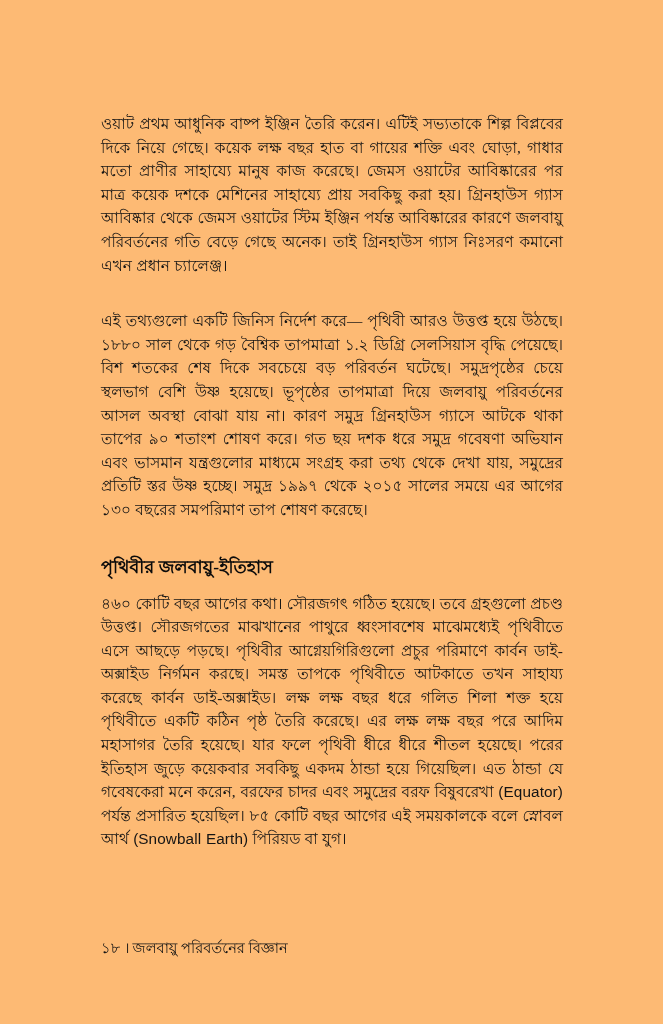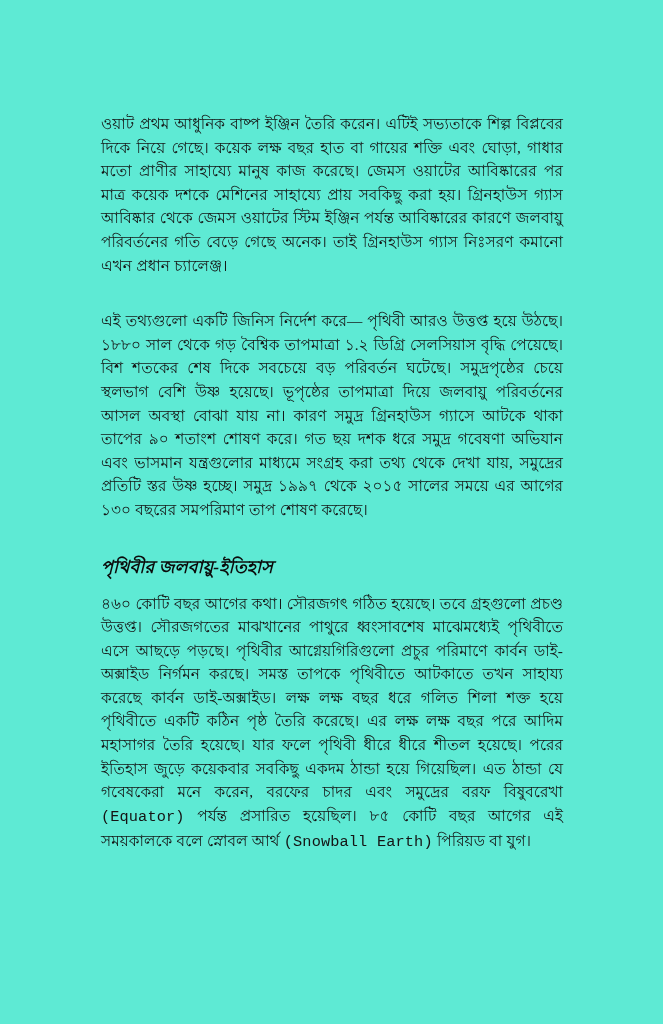--- a/index.html
+++ b/index.html
@@ -17,21 +17,21 @@
     color: #141414;
     -webkit-font-smoothing: antialiased;
   }
 
   .page {
     position: absolute;
     left: 0;
     top: 0;
     width: 663px;
     height: 1024px;
-    background: #5eead4;
+    background: #fdba74;
   }
 
   .content {
     position: absolute;
     left: 101px;
     top: 112px;
     width: 462px;
   }
 
   p.para {
@@ -45,35 +45,34 @@
     word-spacing: 0.4px;
     color: #141414;
     font-family: "Liberation Serif", "DejaVu Serif", serif;
   }
 
   p.para + p.para {
     margin-top: 32px;
   }
 
   .para .latin {
-    font-family: Liberation Mono, monospace;
+    font-family: Liberation Sans, sans-serif;
     letter-spacing: 0.1px;
   }
 
   h2.section-heading {
     margin: 33px 0 13px 0;
     padding: 0;
     font-size: 17.6px;
     line-height: 24px;
     font-weight: bold;
     color: #0b0b0b;
     text-align: left;
     font-family: "Liberation Serif", "DejaVu Serif", serif;
     letter-spacing: 0.1px;
-    font-style: italic;
   }
 
   .footer {
     position: absolute;
     left: 101px;
     top: 938px;
     width: 462px;
     font-size: 14.6px;
     line-height: 21px;
     color: #141414;
@@ -99,14 +98,17 @@
 
     <p class="para">এই তথ্যগুলো একটি জিনিস নির্দেশ করে— পৃথিবী আরও উত্তপ্ত হয়ে উঠছে। ১৮৮০ সাল থেকে গড় বৈশ্বিক তাপমাত্রা ১.২ ডিগ্রি সেলসিয়াস বৃদ্ধি পেয়েছে। বিশ শতকের শেষ দিকে সবচেয়ে বড় পরিবর্তন ঘটেছে। সমুদ্রপৃষ্ঠের চেয়ে স্থলভাগ বেশি উষ্ণ হয়েছে। ভূপৃষ্ঠের তাপমাত্রা দিয়ে জলবায়ু পরিবর্তনের আসল অবস্থা বোঝা যায় না। কারণ সমুদ্র গ্রিনহাউস গ্যাসে আটকে থাকা তাপের ৯০ শতাংশ শোষণ করে। গত ছয় দশক ধরে সমুদ্র গবেষণা অভিযান এবং ভাসমান যন্ত্রগুলোর মাধ্যমে সংগ্রহ করা তথ্য থেকে দেখা যায়, সমুদ্রের প্রতিটি স্তর উষ্ণ হচ্ছে। সমুদ্র ১৯৯৭ থেকে ২০১৫ সালের সময়ে এর আগের ১৩০ বছরের সমপরিমাণ তাপ শোষণ করেছে।</p>
 
 
     <h2 class="section-heading">পৃথিবীর জলবায়ু-ইতিহাস</h2>
 
     <p class="para"><span>৪৬০ কোটি বছর আগের কথা। সৌরজগৎ গঠিত হয়েছে। তবে গ্রহগুলো প্রচণ্ড উত্তপ্ত। সৌরজগতের মাঝখানের পাথুরে ধ্বংসাবশেষ মাঝেমধ্যেই পৃথিবীতে এসে আছড়ে পড়ছে। পৃথিবীর আগ্নেয়গিরিগুলো প্রচুর পরিমাণে কার্বন ডাই-অক্সাইড নির্গমন করছে। সমস্ত তাপকে পৃথিবীতে আটকাতে তখন সাহায্য করেছে কার্বন ডাই-অক্সাইড। লক্ষ লক্ষ বছর ধরে গলিত শিলা শক্ত হয়ে পৃথিবীতে একটি কঠিন পৃষ্ঠ তৈরি করেছে। এর লক্ষ লক্ষ বছর পরে আদিম মহাসাগর তৈরি হয়েছে। যার ফলে পৃথিবী ধীরে ধীরে শীতল হয়েছে। পরের ইতিহাস জুড়ে কয়েকবার সবকিছু একদম ঠান্ডা হয়ে গিয়েছিল। এত ঠান্ডা যে গবেষকেরা মনে করেন, বরফের চাদর এবং সমুদ্রের বরফ বিষুবরেখা </span><span class="latin">(Equator)</span><span> পর্যন্ত প্রসারিত হয়েছিল। ৮৫ কোটি বছর আগের এই সময়কালকে বলে স্নোবল আর্থ </span><span class="latin">(Snowball Earth)</span><span> পিরিয়ড বা যুগ।</span></p>
 
   </div>
 
+  <div class="footer">
+    <span class="page-num">১৮</span><span class="sep">।</span><span>জলবায়ু পরিবর্তনের বিজ্ঞান</span>
+  </div>
 
 </div>
 
 </body></html>

